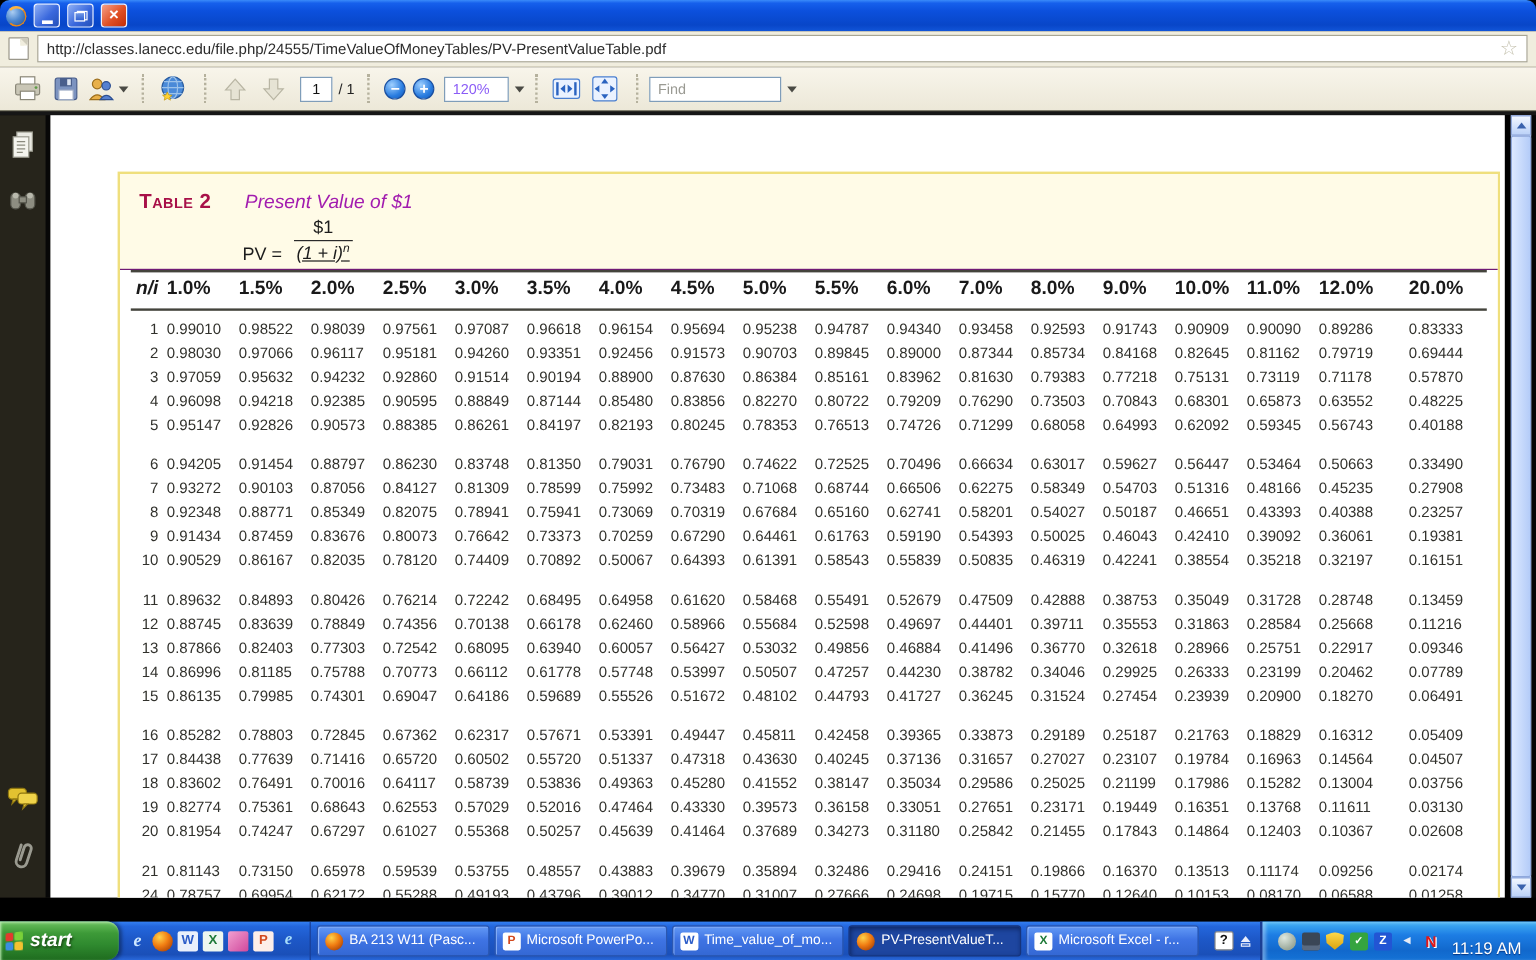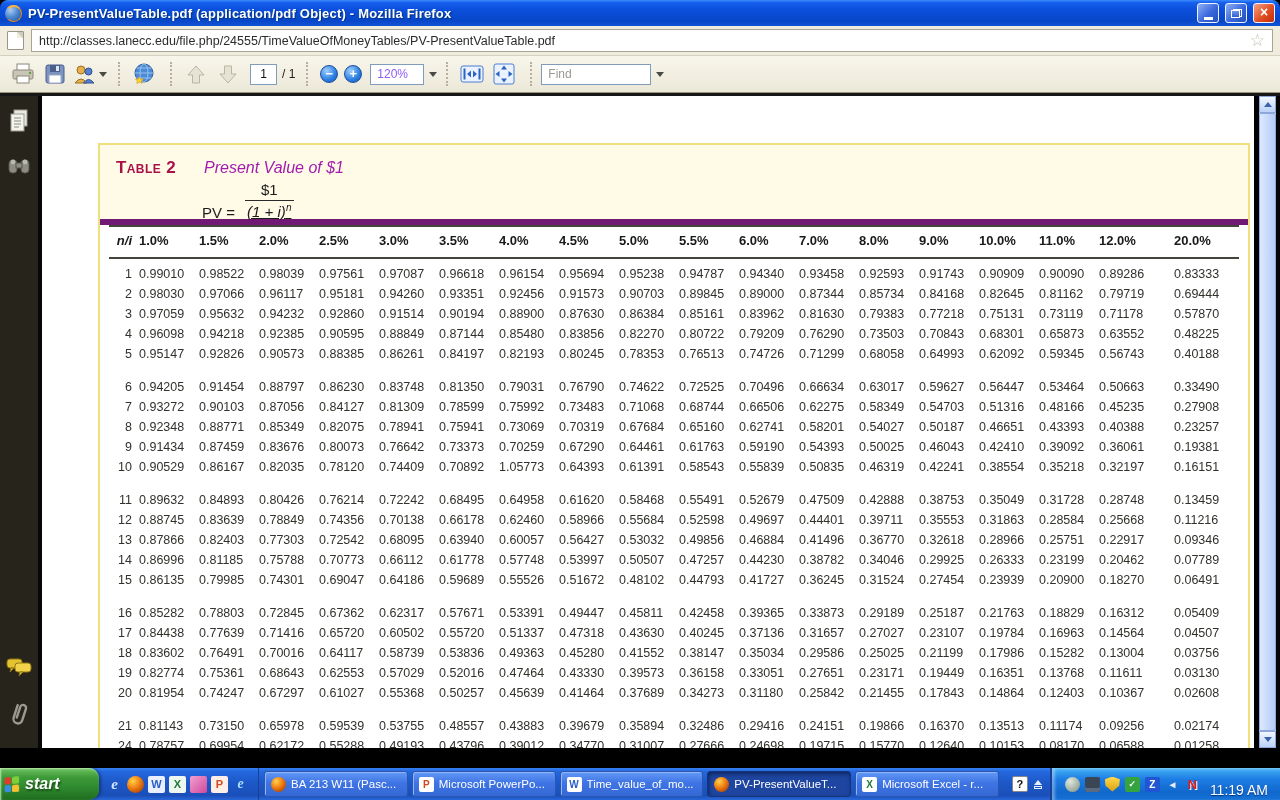--- a/index.html
+++ b/index.html
@@ -49,32 +49,32 @@
   .pdf-page { width:1212px; background:#fff; position:relative; overflow:hidden; }
   .scroll-gap { width:5px; background:#000; }
   .scrollbar { width:17px; background:#c7d6f3; display:flex; flex-direction:column; }
   .sb-btn { height:17px; flex:none; background:linear-gradient(#f2f7ff,#bcd2f8); border:1px solid #8fa8dc; display:flex; align-items:center; justify-content:center; }
   .sb-up-tri { width:0; height:0; border-left:4px solid transparent; border-right:4px solid transparent; border-bottom:5px solid #3a62ad; }
   .sb-down-tri { width:0; height:0; border-left:4px solid transparent; border-right:4px solid transparent; border-top:5px solid #3a62ad; }
   .sb-thumb { flex:1; background:linear-gradient(90deg,#dde9ff,#b4ccf8); border:1px solid #8fa8dc; border-radius:2px; }
 
   
   .table-box { position:absolute; left:56px; top:47px; width:1152px; height:920px; border:2px solid #efdf7d; background:#fff; }
-  .box-head { background:#fffbe7; padding:13px 16px 10px; height:80px; border-bottom:6px solid #701a75; }
+  .box-head { background:#fffbe7; padding:13px 16px 10px; height:80px; border-bottom:1px solid #701a75; }
   .head-row { display:flex; align-items:baseline; gap:28px; }
   .tbl-label { font-variant:small-caps; font-weight:bold; color:#a81048; font-size:17px; letter-spacing:.4px; }
   .tbl-title { font-size:16px; color:#a21caf;font-style:italic; }
   .formula { margin:4px 0 0 86px; display:flex; align-items:flex-end; gap:10px; font-size:15px; color:#1c1c1c; }
   .frac { display:inline-flex; flex-direction:column; align-items:center; line-height:1.12; }
   .frac .num { padding:0 16px 1px; border-bottom:1.5px solid #2a2a2a; }
   .frac .den { padding-top:1px; font-style:italic;text-decoration:underline; }
   .frac sup { font-size:10px; font-style:italic; }
   .table-grid { padding:0 9px; background:#fff; }
   .pv-header, .pv-row { display:grid; grid-template-columns:30px repeat(17,60px) 1fr; }
-  .pv-header { border-top:2px solid #44443c; border-bottom:2px solid #44443c; padding:4px 0 6px; font-weight:bold; font-size:13px; color:#191919; }
+  .pv-header { border-top:2px solid #44443c; border-bottom:2px solid #44443c; padding:4px 0 6px; font-weight:bold; font-size:16px; color:#191919; }
   .pv-header .cell:nth-child(1) { font-style:italic; }
   .cell { line-height:20px; white-space:nowrap; }
   .n-cell { text-align:right; padding-right:7px; }
   .pv-header .cell:nth-child(19), .pv-row .cell:nth-child(19) { padding-left:15px; }
   #pv-body { padding-top:5px; font-size:12.5px; color:#31312c; }
   .row-group + .row-group { margin-top:13px; }
 
   
   .statusbar { position:absolute; left:0; top:784px; width:1280px; height:20px; background:#eeebdb; border-top:1px solid #fff; display:flex; align-items:center; padding:0 7px; font-size:11.5px; color:#111; }
 
@@ -121,21 +121,20 @@
   .tray-zonealarm { background:#2255d4; color:#fff; }
   .tray-volume { color:#e6ebf5; font-size:10px; }
   .tray-novell { color:#e01818; font-size:13px; text-shadow:1px 1px 0 #fff; }
   .clock { color:#fff; font-size:14px; margin-left:5px; text-shadow:0 1px 1px #00317e; white-space:nowrap;margin-top:12px; }
 </style>
 </head>
 <body>
 
 <div class="titlebar">
   <div class="ff-icon"></div>
-  <div class="title-text">PV-PresentValueTable.pdf (application/pdf Object) - Mozilla Firefox</div>
   <div class="win-btn btn-min">
       <span class="min-glyph"></span>
     </div>
   <div class="win-btn btn-restore">
       <span class="restore-glyph"></span>
     </div>
   <div class="win-btn btn-close">×</div>
 </div>
 
 <div class="urlbar">
@@ -488,21 +487,21 @@
                 <span class="cell">0.19381</span>
               </div>
               <div class="pv-row">
                 <span class="cell n-cell">10</span>
                 <span class="cell">0.90529</span>
                 <span class="cell">0.86167</span>
                 <span class="cell">0.82035</span>
                 <span class="cell">0.78120</span>
                 <span class="cell">0.74409</span>
                 <span class="cell">0.70892</span>
-                <span class="cell">1.05773</span>
+                <span class="cell">0.50067</span>
                 <span class="cell">0.64393</span>
                 <span class="cell">0.61391</span>
                 <span class="cell">0.58543</span>
                 <span class="cell">0.55839</span>
                 <span class="cell">0.50835</span>
                 <span class="cell">0.46319</span>
                 <span class="cell">0.42241</span>
                 <span class="cell">0.38554</span>
                 <span class="cell">0.35218</span>
                 <span class="cell">0.32197</span>

